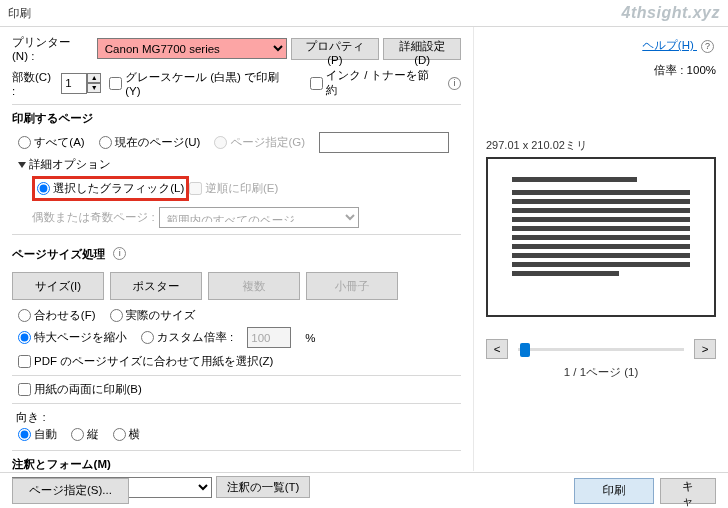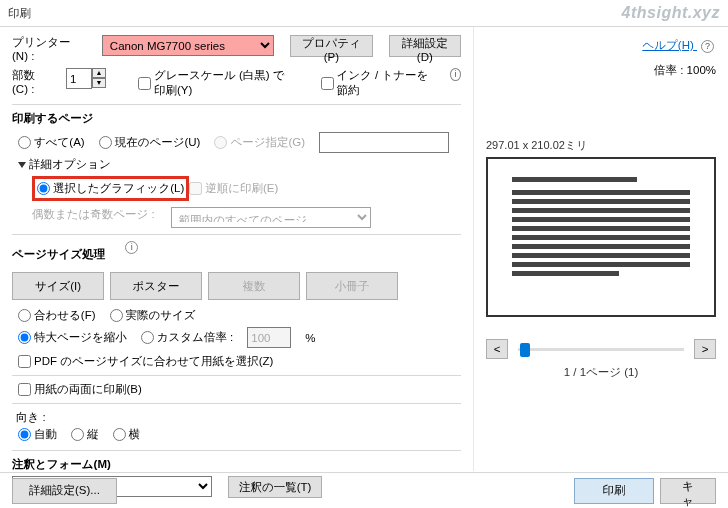--- a/index.html
+++ b/index.html
@@ -2,21 +2,21 @@
 <html><head>
 <meta charset="utf-8">
 <style>
 * { box-sizing: border-box; margin: 0; padding: 0; font-family: "Meiryo UI", "MS UI Gothic", sans-serif; font-size: 11.5px; }
 body { background: #fff; width: 728px; height: 508px; overflow: hidden; position: relative; }
 .titlebar { height: 27px; background: #fff; border-bottom: 1px solid #d8d8d8; display: flex; align-items: center; padding: 0 8px; color: #333; }
 .watermark { position: absolute; right: 8px; top: 4px; color: #b9c2c7; font-size: 16px; font-style: italic; font-weight: bold; letter-spacing: 0.5px; margin-left: 39px; }
 .content { display: flex; height: 444px; }
 .left { width: 556px; padding: 8px 12px 4px 12px; border-right: 1px solid #e8e8e8; }
 .right { flex: 1; padding: 8px 12px; position: relative; }
-.row { display: flex; align-items: flex-start; margin-bottom: 6px; gap: 16px; }
+.row { display: flex; align-items: center; margin-bottom: 6px; gap: 4px; }
 select, input[type=text] { border: 1px solid #7a7a7a; height: 21px; padding: 0 3px; background: #fff; font-size: 11.5px; }
 .printer-select { width: 210px; background: #fca5a5; margin-left: 8px; }
 .btn { border: 1px solid #adadad; background: #e1e1e1; height: 22px; padding: 0 10px; cursor: pointer; font-size: 11.5px; }
 .btn2 { border: 1px solid #adadad; background: #e1e1e1; height: 26px; padding: 0 16px; cursor: pointer; font-size: 11.5px; }
 .btn-primary { background: #d8e8f5; border: 1px solid #88aacc; }
 .helplink { color: #0066cc; text-decoration: underline; position: absolute; right: 14px; top: 38px; }
 .help-icon { display:inline-block; width:13px; height:13px; border:1px solid #888; border-radius:50%; font-size:9px; text-align:center; line-height:11px; color:#555; margin-left:4px; }
 .spinner { width: 40px; display: flex; }
 .spinner input { width: 26px; }
 .spin-btns { display: flex; flex-direction: column; }
@@ -219,17 +219,17 @@
       <div class="slider-track">
           <div class="slider-thumb"></div>
         </div>
       <div class="nav-btn">&gt;</div>
     </div>
     <div class="page-indicator">1 / 1ページ (1)</div>
   </div>
 </div>
 
 <div class="footer">
-  <button class="btn2">詳細設定(S)...</button>
+  <button class="btn2">ページ指定(S)...</button>
   <div class="spacer"></div>
   <button class="btn2 btn-primary" style="width:80px;">印刷</button>
   <button class="btn2" style="width:56px; margin-left:6px;">キャンセル</button>
 </div>
 
 </body></html>

